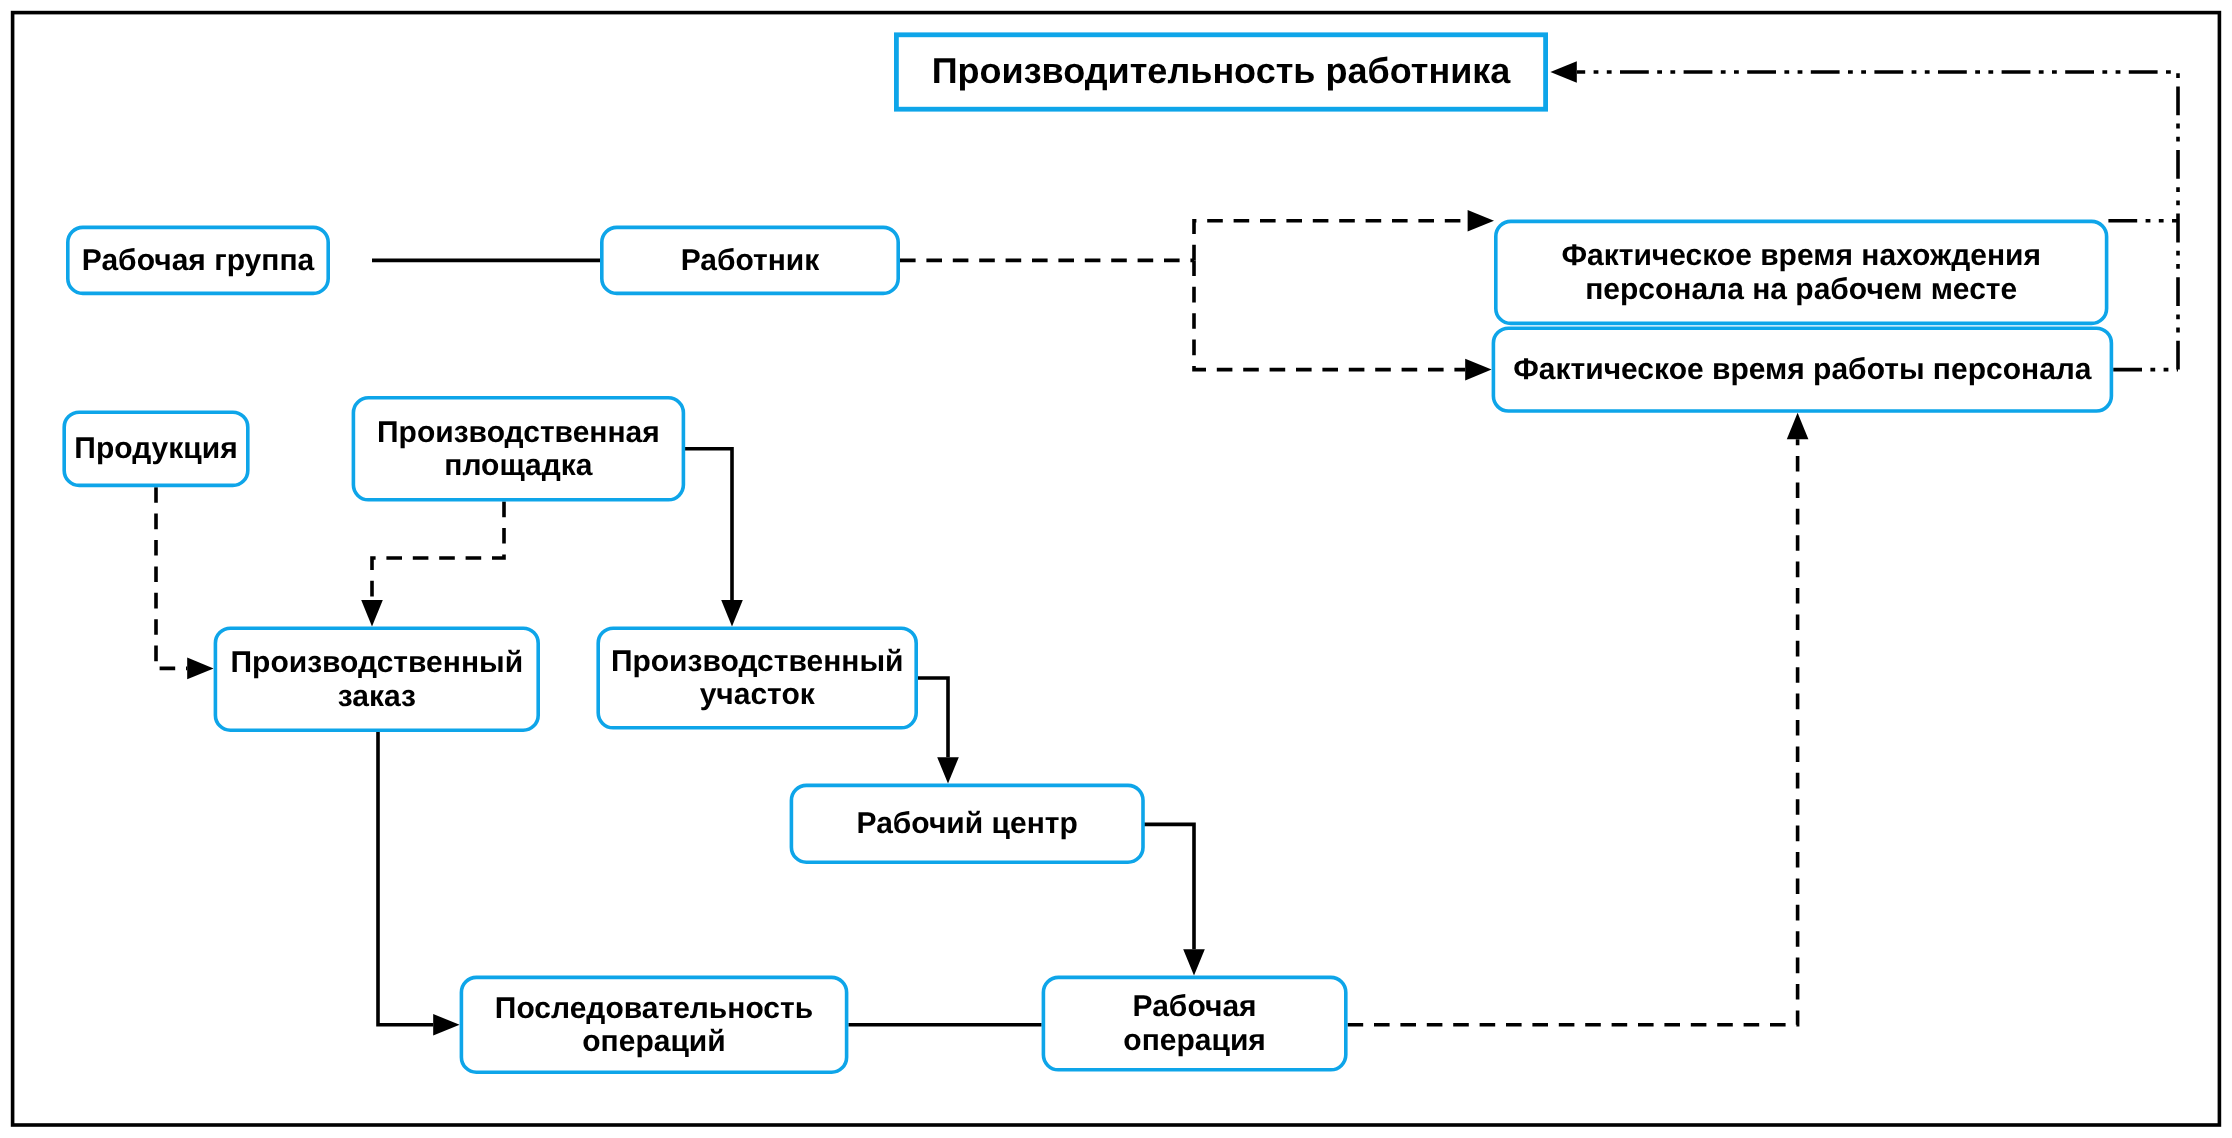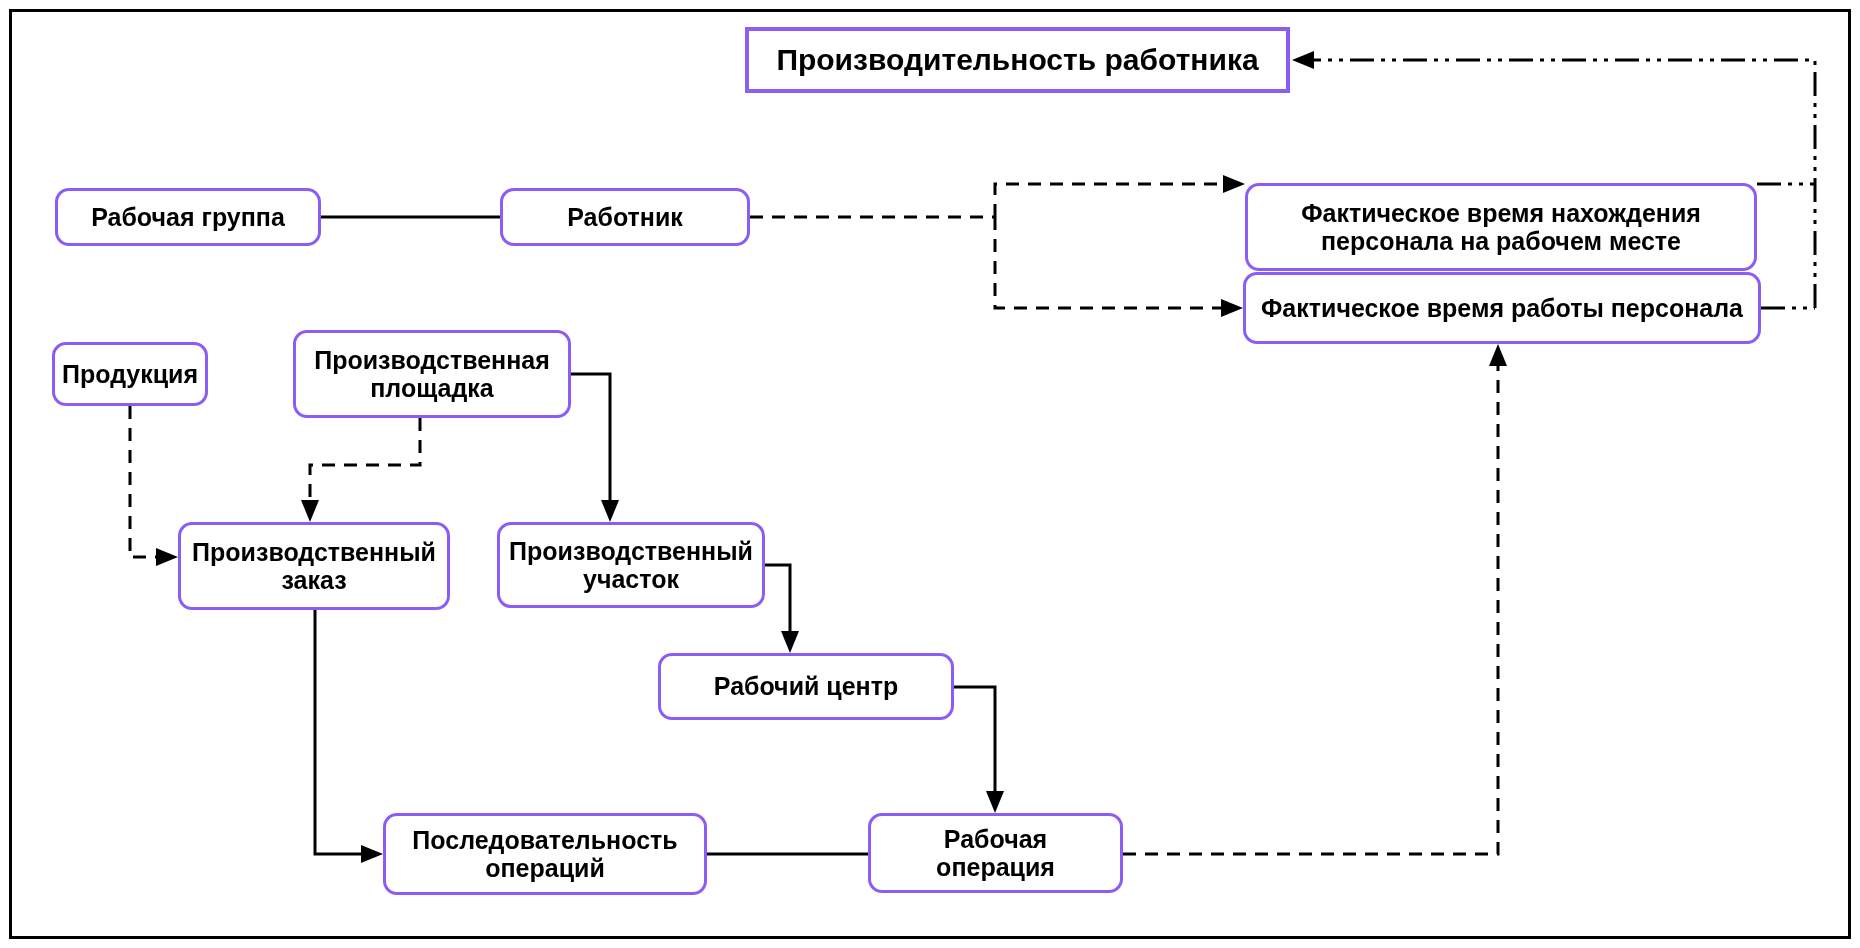--- a/index.html
+++ b/index.html
@@ -20,21 +20,21 @@
     z-index:1;
   }
   .edges path{stroke:#000;stroke-width:3;fill:none;}
   .edges path.dashed{stroke-dasharray:13 9;}
   .edges path.dashdot{stroke-dasharray:24 7 4 7 4 7;}
   .edges polygon{fill:#000;stroke:none;}
   .node{
     position:absolute;
     box-sizing:border-box;
     background:#ffffff;
-    border:3px solid #8b5cf6;
+    border:3px solid #0ea5e9;
     border-radius:14px;
     display:flex;align-items:center;justify-content:center;
     text-align:center;
     font-weight:bold;
     font-size:25px;
     line-height:1.14;
     color:#000;
     z-index:2;
     padding:2px 8px;
   }
@@ -86,21 +86,21 @@
     <path d="M707 854 H868"></path>
 
     <path class="dashed" d="M1123 854 H1498 V366"></path>
     <polygon points="1498,344 1489,366 1507,366"></polygon>
   </svg>
 
   <div class="node sharp" style="left:745px;top:27px;width:545px;height:66px;">
     <span class="lbl">Производительность работника</span>
   </div>
 
-  <div class="node" style="left:55px;top:188px;width:266px;height:58px;">
+  <div class="node" style="left:55px;top:188px;width:220px;height:58px;">
     <span class="lbl">Рабочая группа</span>
   </div>
 
   <div class="node" style="left:500px;top:188px;width:250px;height:58px;">
     <span class="lbl">Работник</span>
   </div>
 
   <div class="node" style="left:1245px;top:140px;width:512px;height:88px;margin-top:43px;">
     <span class="lbl">Фактическое время нахождения
 персонала на рабочем месте</span>

